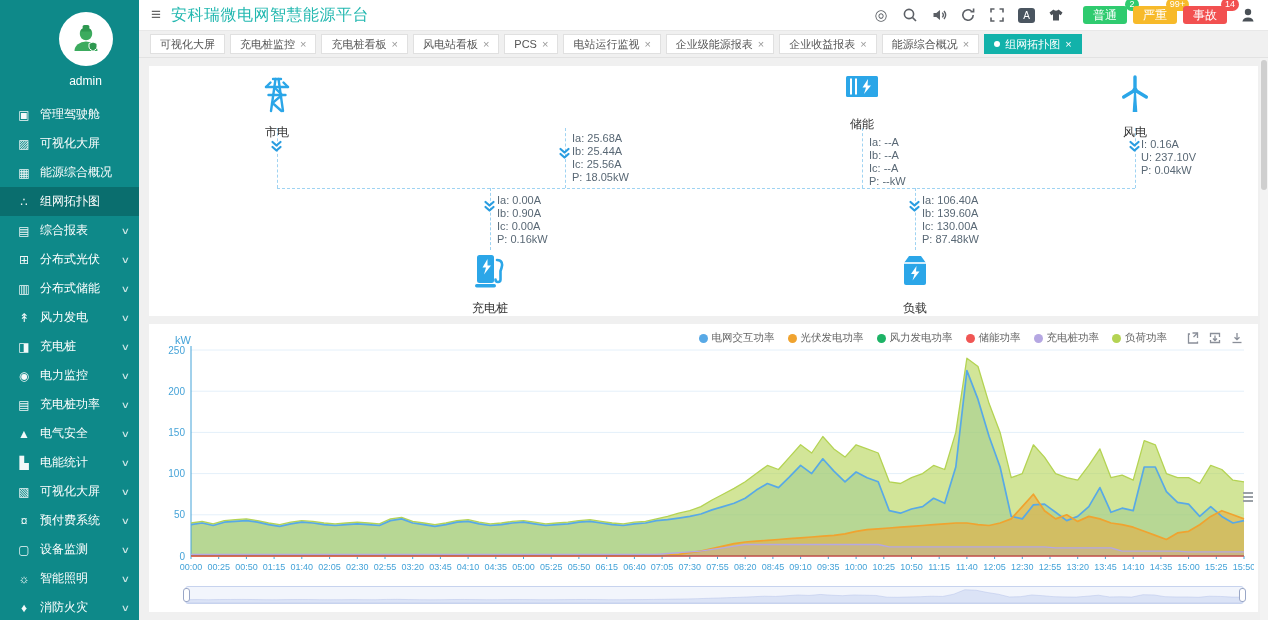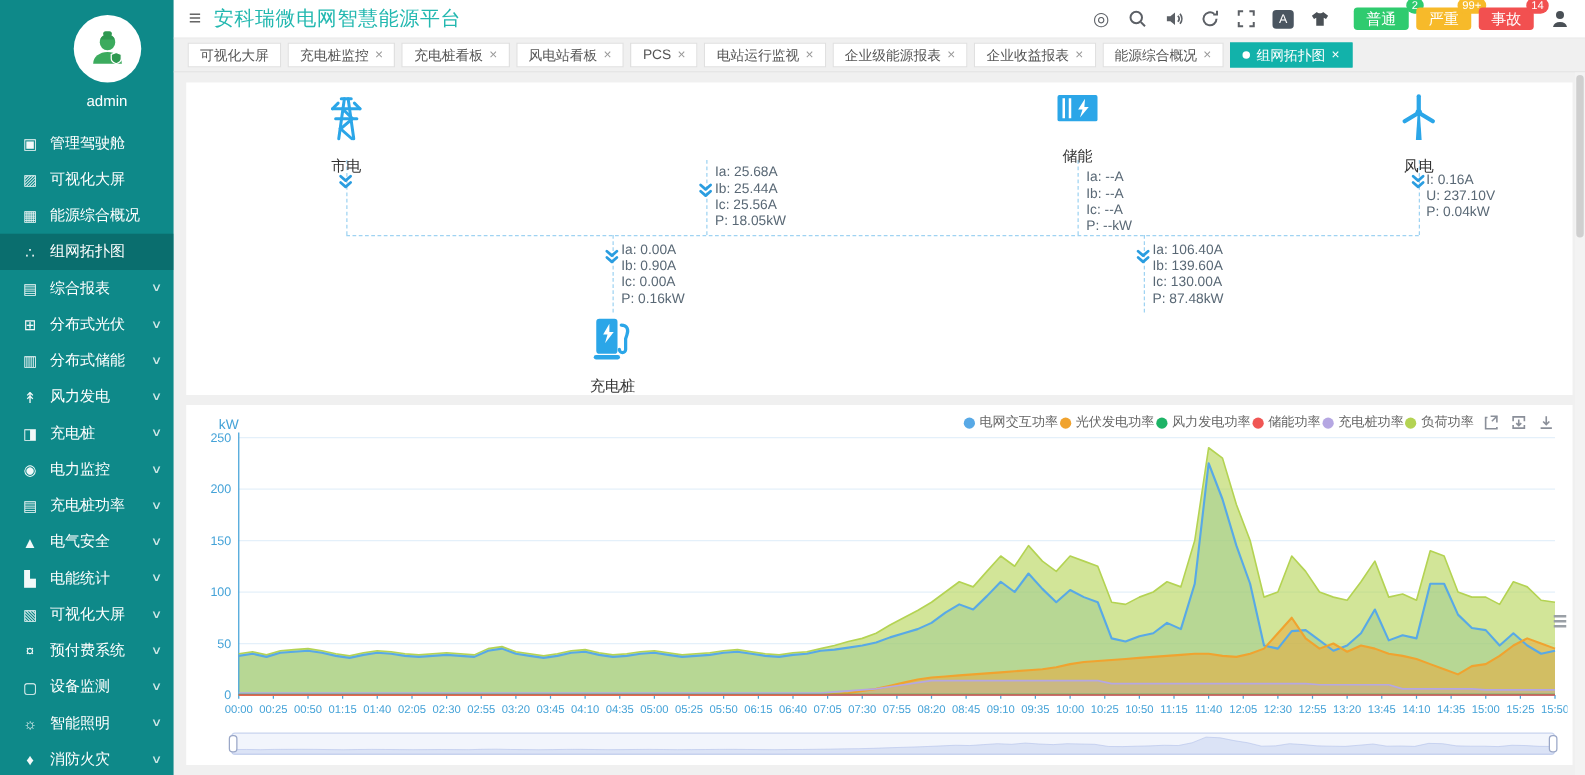--- a/index.html
+++ b/index.html
@@ -45,21 +45,21 @@
 
   
   .t-node { position:absolute; width:90px; transform:translateX(-50%); text-align:center; cursor:pointer; }
   .t-node .t-label { font-size:12px; color:#333; margin-top:6px; }
   .t-read { position:absolute; font-size:11px; color:#596875; line-height:13px; text-align:left; white-space:nowrap; }
   .t-chev { position:absolute; width:13px; height:13px; }
   .dash-h { position:absolute; border-top:1px dashed #9fd3f2; }
   .dash-v { position:absolute; border-left:1px dashed #9fd3f2; }
 
   
-  .legend-row { position:absolute; top:7px; right:14px; display:flex; align-items:center; gap:1px; font-size:10.5px; color:#666; z-index:2; }
+  .legend-row { position:absolute; top:7px; right:14px; display:flex; align-items:center; gap:13px; font-size:10.5px; color:#666; z-index:2; }
   .leg-item { display:flex; align-items:center; gap:4px; cursor:pointer; }
   .leg-dot { width:9px; height:9px; border-radius:50%; }
   .tool-icons { display:flex; gap:8px; margin-left:6px; color:#8a8f99; }
   .tool-icons span { cursor:pointer; display:inline-flex; }
   .kw-label { position:absolute; left:26px; top:10px; font-size:11px; color:#45a3d8; }
   #chart-svg { position:absolute; left:8px; top:18px; }
   .datazoom { position:absolute; left:36px; right:14px; top:262px; height:18px; background:#f2f5fc; border:1px solid #c7d3ee; border-radius:3px; cursor:pointer; }
   .datazoom svg { width:100%; height:100%; display:block; }
   .dz-handle { position:absolute; top:1px; width:7px; height:14px; background:#fff; border:1px solid #9aa7c7; border-radius:3px; }
   .dz-handle.left { left:-3px; } .dz-handle.right { right:-3px; }
@@ -358,20 +358,28 @@
           <div class="t-read" style="left: 348px; top: 128px;">
             <div>Ia: 0.00A</div>
             <div>Ib: 0.90A</div>
             <div>Ic: 0.00A</div>
             <div>P: 0.16kW</div>
           </div>
           <div class="t-chev" style="left: 334px; top: 133px;"><svg width="13" height="13" viewBox="0 0 13 13" fill="none" stroke="#2a9de0" stroke-width="2.2" stroke-linecap="round" stroke-linejoin="round">
               <path d="M2.5 2 L6.5 5.5 L10.5 2"></path>
               <path d="M2.5 7 L6.5 10.5 L10.5 7"></path>
             </svg></div>
+          <div class="t-node" style="left: 766px; top: 184px;">
+            <div><svg width="40" height="40" viewBox="0 0 40 40">
+                <path d="M9 13 L14 6 H26 L31 13 V33 a2 2 0 0 1 -2 2 H11 a2 2 0 0 1 -2 -2 Z" fill="#2ba6e8"></path>
+                <path d="M9 13 H31" stroke="#fff" stroke-width="1.6"></path>
+                <path d="M21.5 16 L16 24 H19.5 L17.5 30.5 L24.5 21.5 H21 Z" fill="#fff"></path>
+              </svg></div>
+            <div class="t-label">负载</div>
+          </div>
           <div class="t-read" style="left: 773px; top: 128px;">
             <div>Ia: 106.40A</div>
             <div>Ib: 139.60A</div>
             <div>Ic: 130.00A</div>
             <div>P: 87.48kW</div>
           </div>
           <div class="t-chev" style="left: 759px; top: 133px;"><svg width="13" height="13" viewBox="0 0 13 13" fill="none" stroke="#2a9de0" stroke-width="2.2" stroke-linecap="round" stroke-linejoin="round">
               <path d="M2.5 2 L6.5 5.5 L10.5 2"></path>
               <path d="M2.5 7 L6.5 10.5 L10.5 7"></path>
             </svg></div>

